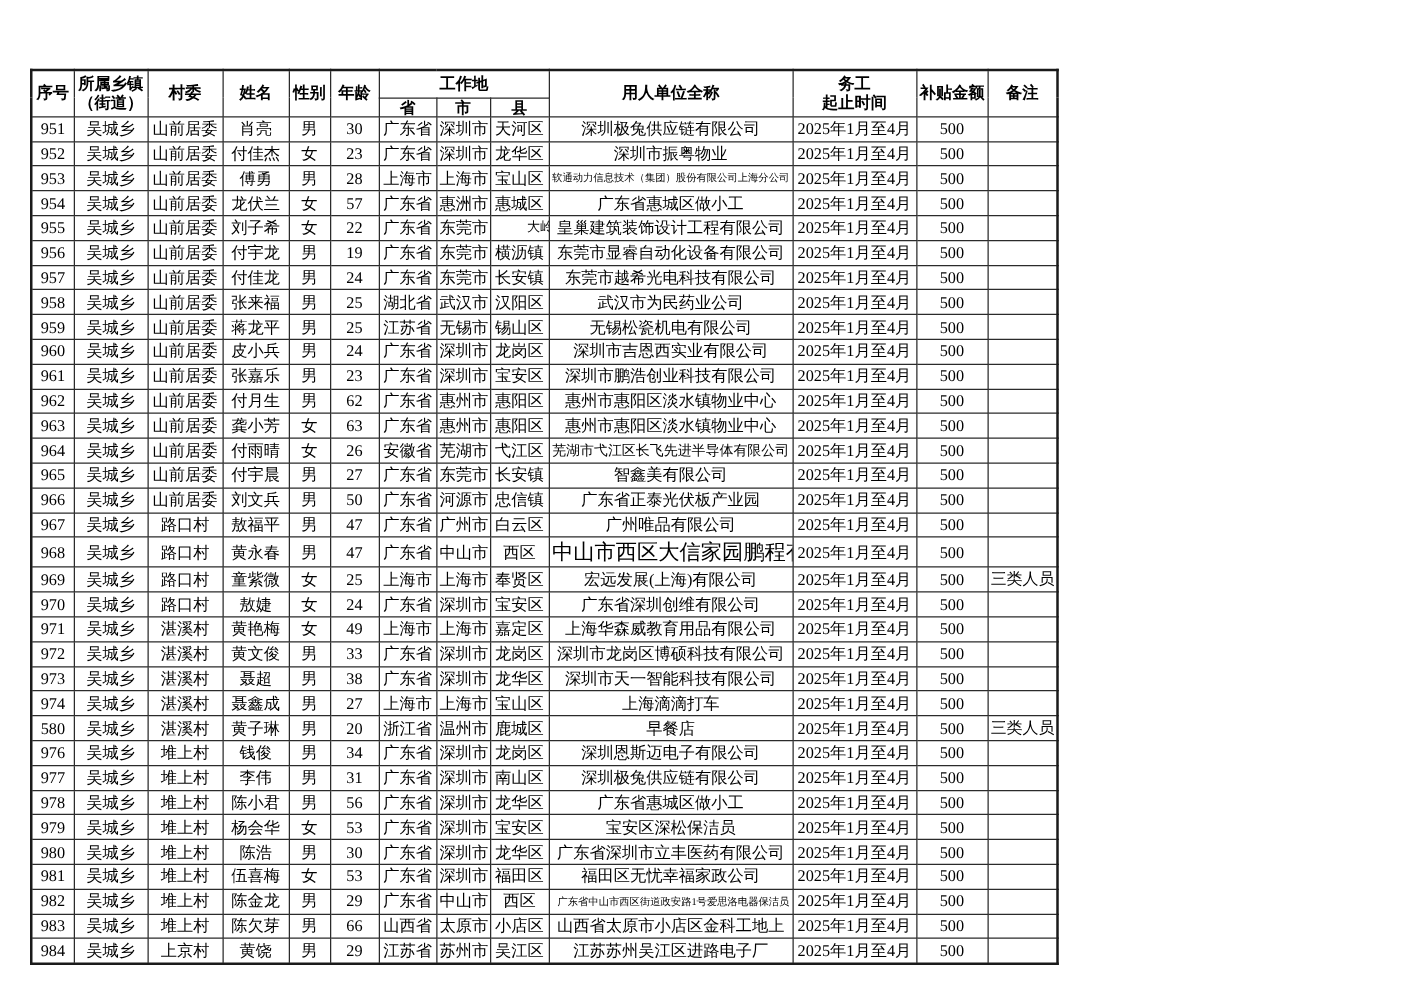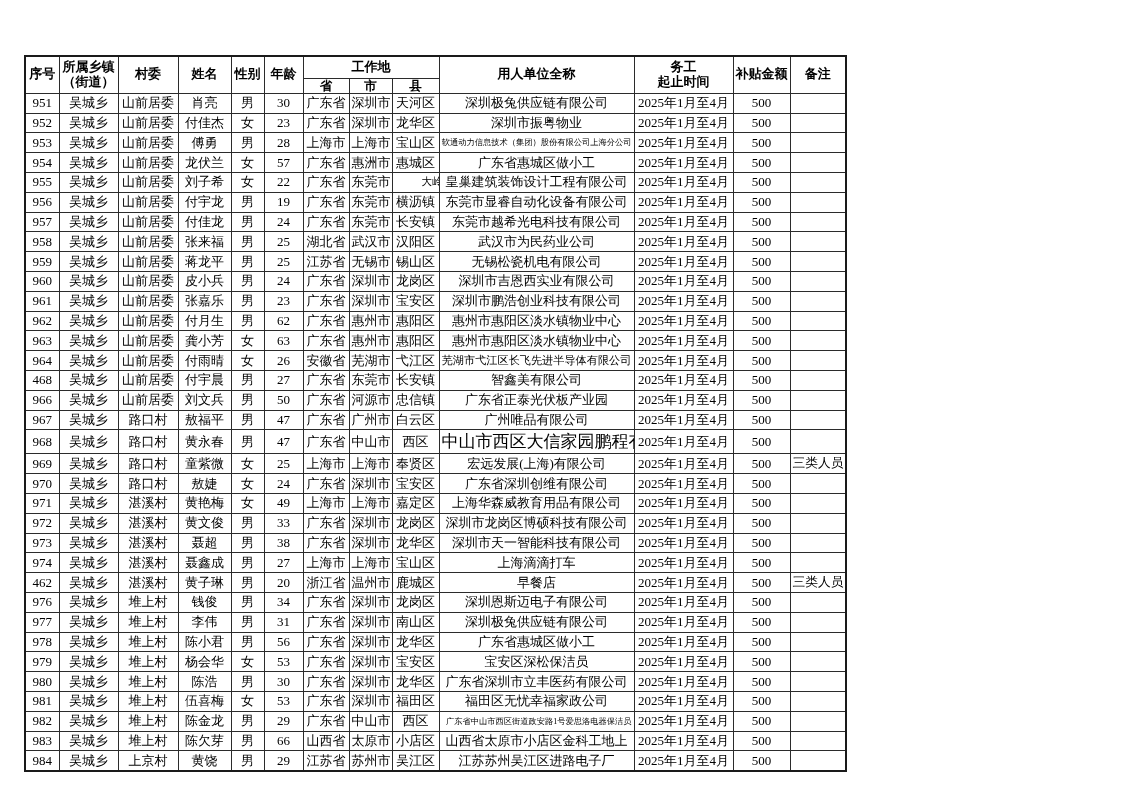--- a/index.html
+++ b/index.html
@@ -273,21 +273,21 @@
     <td class="num">26</td>
     <td>安徽省</td>
     <td>芜湖市</td>
     <td>弋江区</td>
     <td style="font-size: 11.1765px; text-align: center;">芜湖市弋江区长飞先进半导体有限公司</td>
     <td>2025年1月至4月</td>
     <td class="num">500</td>
     <td></td>
   </tr>
         <tr>
-    <td class="num">468</td>
+    <td class="num">965</td>
     <td>吴城乡</td>
     <td>山前居委</td>
     <td>付宇晨</td>
     <td>男</td>
     <td class="num">27</td>
     <td>广东省</td>
     <td>东莞市</td>
     <td>长安镇</td>
     <td>智鑫美有限公司</td>
     <td>2025年1月至4月</td>
@@ -423,21 +423,21 @@
     <td class="num">27</td>
     <td>上海市</td>
     <td>上海市</td>
     <td>宝山区</td>
     <td>上海滴滴打车</td>
     <td>2025年1月至4月</td>
     <td class="num">500</td>
     <td></td>
   </tr>
         <tr>
-    <td class="num">462</td>
+    <td class="num">580</td>
     <td>吴城乡</td>
     <td>湛溪村</td>
     <td>黄子琳</td>
     <td>男</td>
     <td class="num">20</td>
     <td>浙江省</td>
     <td>温州市</td>
     <td>鹿城区</td>
     <td>早餐店</td>
     <td>2025年1月至4月</td>

